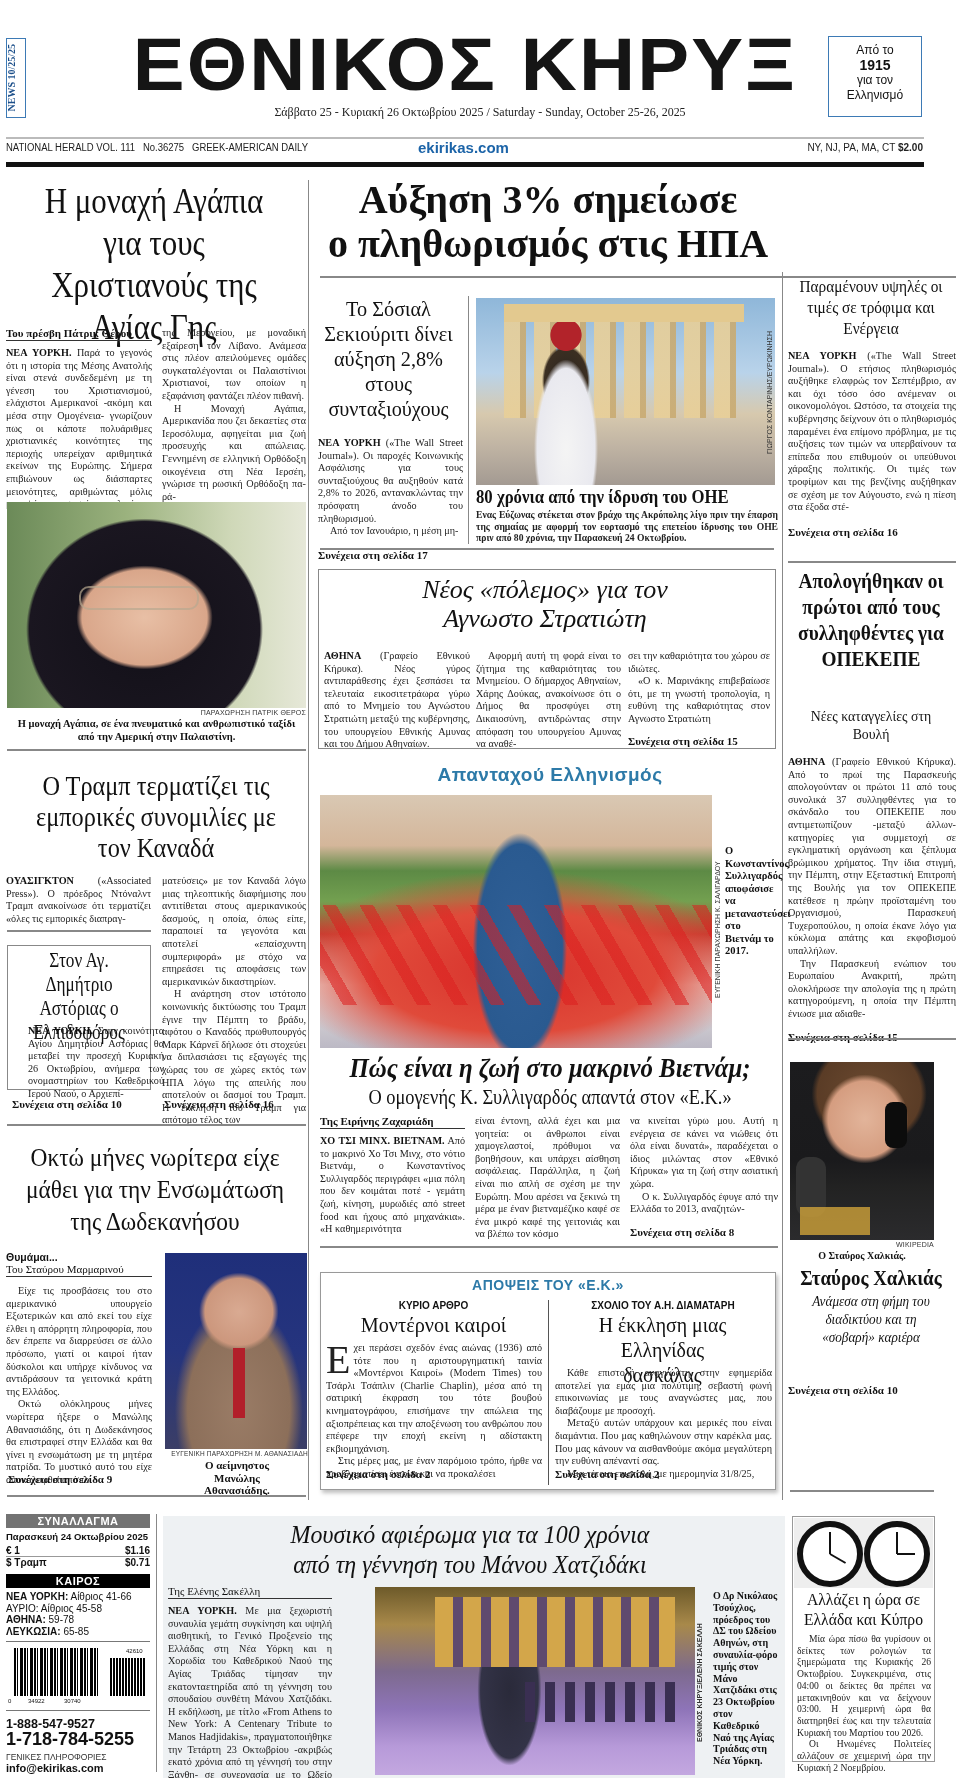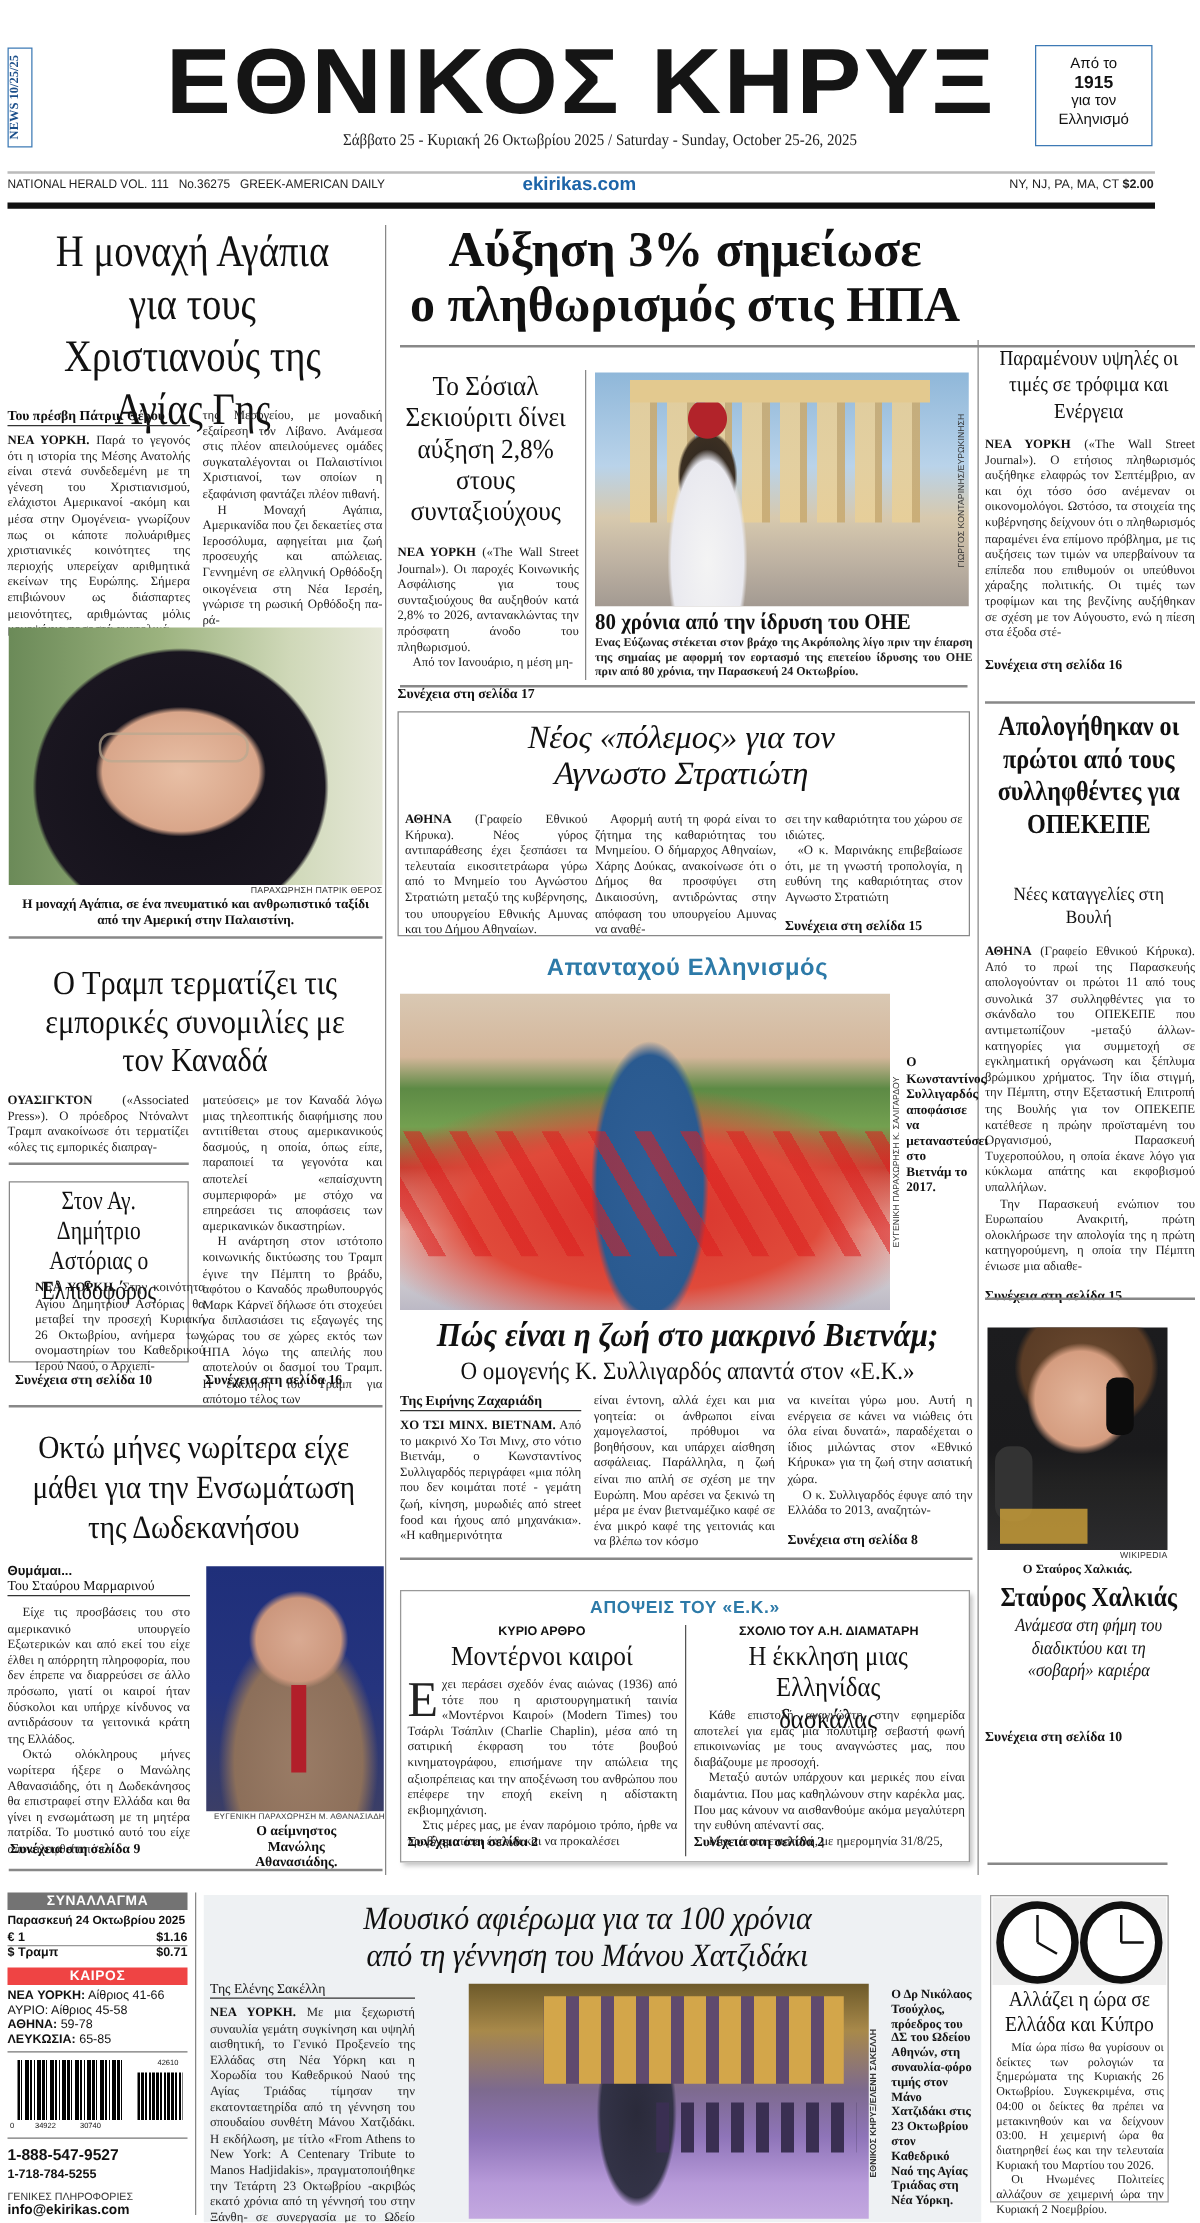--- a/index.html
+++ b/index.html
@@ -216,39 +216,39 @@
   <div style="background:#737373;color:#fff;text-align:center;font-weight:bold;font-size:11px;line-height:14px;letter-spacing:.5px">ΣΥΝΑΛΛΑΓΜΑ</div>
   <div style="font-size:9.5px;font-weight:bold;margin-top:3px;white-space:nowrap">Παρασκευή 24 Οκτωβρίου 2025</div>
   <div style="display:flex;justify-content:space-between;font-size:10px;font-weight:bold;margin-top:3px;border-bottom:1px solid #999;line-height:11px">
     <span>€ 1</span>
     <span>$1.16</span>
   </div>
   <div style="display:flex;justify-content:space-between;font-size:10px;font-weight:bold;line-height:11px">
     <span>$ Τραμπ</span>
     <span>$0.71</span>
   </div>
-  <div style="background:#ef4444;color:#fff;text-align:center;font-weight:bold;font-size:11px;line-height:14px;margin-top:6px;letter-spacing:.5px">ΚΑΙΡΟΣ</div>
+  <div style="background:#000000;color:#fff;text-align:center;font-weight:bold;font-size:11px;line-height:14px;margin-top:6px;letter-spacing:.5px">ΚΑΙΡΟΣ</div>
   <div style="font-size:10px;line-height:11.5px;margin-top:3px">
     <div><b>ΝΕΑ ΥΟΡΚΗ:</b> <span>Αίθριος 41-66</span></div>
     <div><span>ΑΥΡΙΟ:</span> <span>Αίθριος 45-58</span></div>
     <div><b>ΑΘΗΝΑ:</b> <span>59-78</span></div>
     <div><b>ΛΕΥΚΩΣΙΑ:</b> <span>65-85</span></div>
   </div>
   <div style="border-top:1px solid #777;margin-top:4px"></div>
   <div style="position:relative;height:62px;margin-top:4px">
     <div style="position:absolute;left:8px;top:2px;width:86px;height:48px;background:repeating-linear-gradient(90deg,#000 0 2px,#fff 2px 3px,#000 3px 4px,#fff 4px 6px,#000 6px 9px,#fff 9px 10px)"></div>
     <div style="position:absolute;left:104px;top:12px;width:36px;height:38px;background:repeating-linear-gradient(90deg,#000 0 2px,#fff 2px 3px,#000 3px 5px,#fff 5px 6px)"></div>
     <span style="position:absolute;left:120px;top:2px;font-size:6px">42610</span>
     <span style="position:absolute;left:2px;top:52px;font-size:6px">0</span>
     <span style="position:absolute;left:22px;top:52px;font-size:6px">34922</span>
     <span style="position:absolute;left:58px;top:52px;font-size:6px">30740</span>
   </div>
   <div style="border-top:1px solid #777;margin-top:2px"></div>
   <div style="font-weight:bold;font-size:12.5px;margin-top:6px;line-height:15px">1-888-547-9527</div>
-  <div style="font-weight:bold;font-size:10px;line-height:15px">1-718-784-5255</div>
+  <div style="font-weight:bold;font-size:18px;line-height:15px">1-718-784-5255</div>
   <div style="font-size:8.5px;margin-top:5px;color:#333">ΓΕΝΙΚΕΣ ΠΛΗΡΟΦΟΡΙΕΣ</div>
   <div style="font-weight:bold;font-size:11px;line-height:13px">info@ekirikas.com</div>
 </div>
 <div class="vline" style="left:156px;top:1514px;height:258px"></div>
 
 <div class="abs" style="left:163px;top:1516px;width:622px;height:262px;background:#eef1f3"></div>
 <div class="abs" style="left:200px;top:1520px;width:540px;text-align:center;font-size:26px;line-height:30px;font-style:italic;transform:scaleX(.92)">
   <div>Μουσικό αφιέρωμα για τα 100 χρόνια</div>
   <div>από τη γέννηση του Μάνου Χατζιδάκι</div>
 </div>

